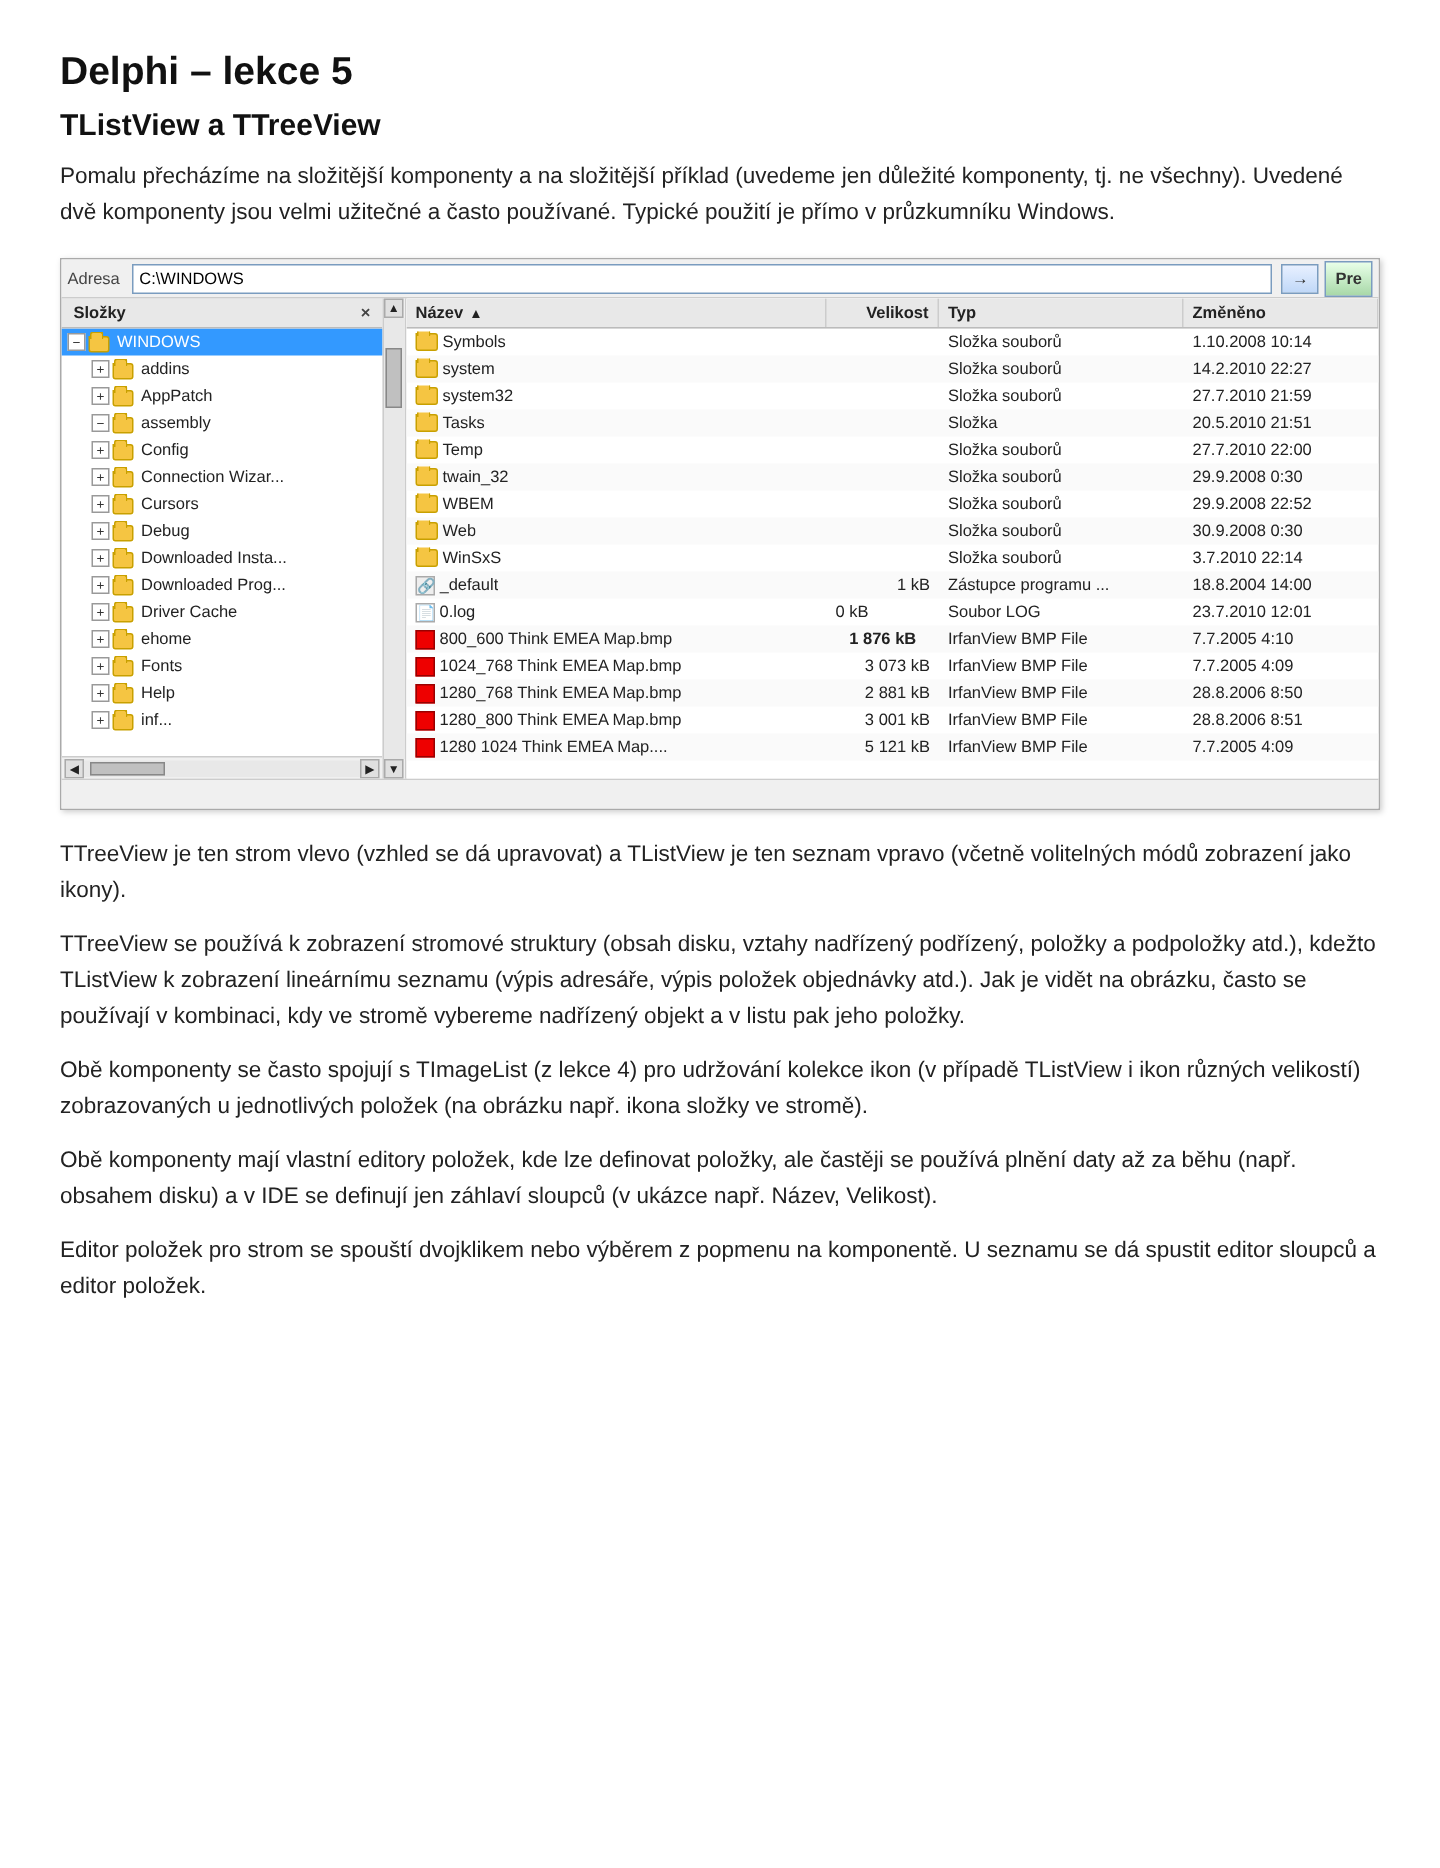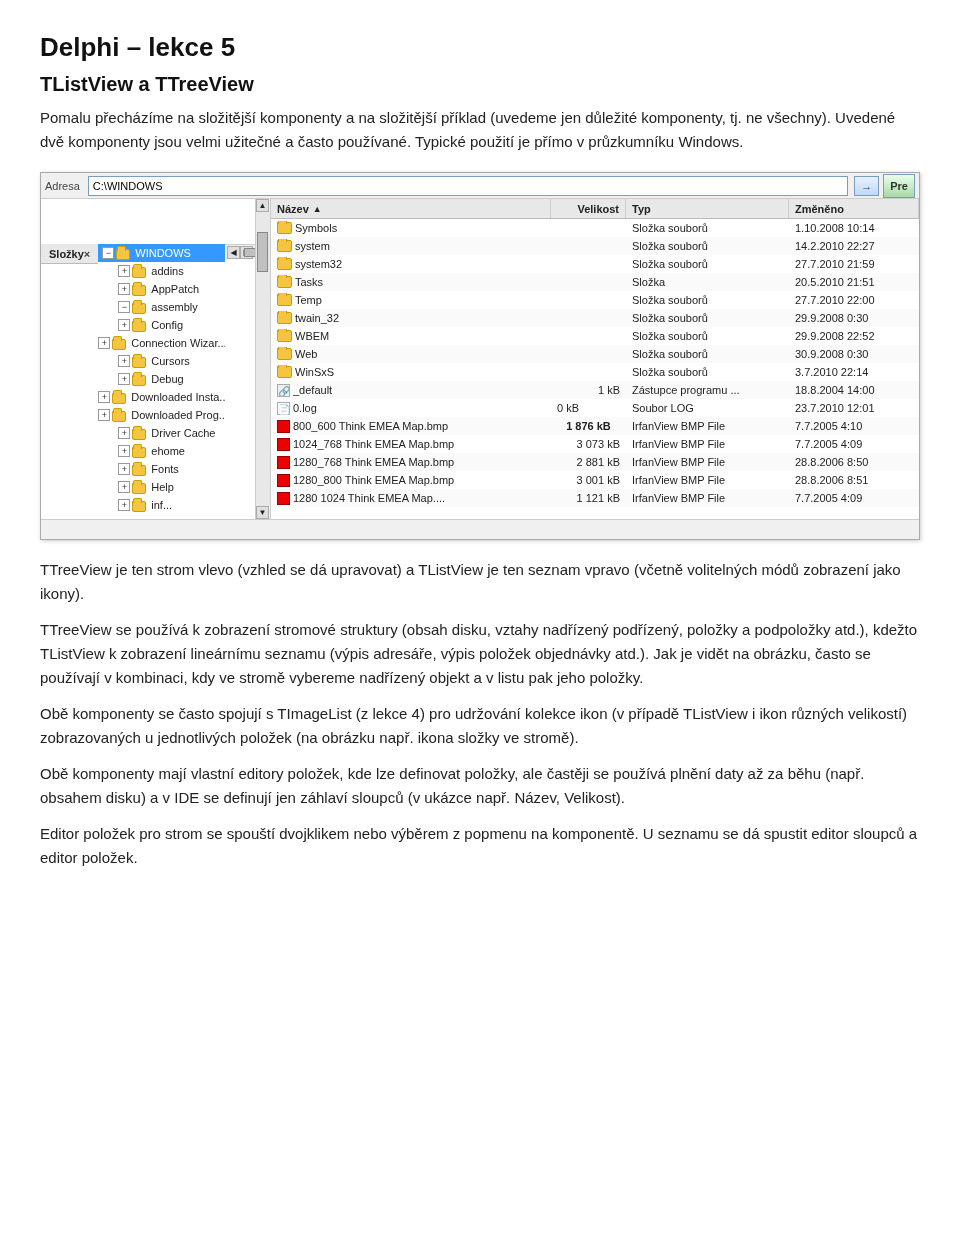--- a/index.html
+++ b/index.html
@@ -323,21 +323,21 @@
   <div class="explorer-addressbar">
     <span class="addr-label">Adresa</span>
     <input class="addr-field" type="text" value="C:\WINDOWS" readonly="" style="">
     <button class="addr-go-btn">→</button>
     <button class="addr-pre-btn">Pre</button>
   </div>
 
   <div class="explorer-body">
 
     <div style="display:flex; width:230px; flex-shrink:0; border-right:1px solid #ccc;">
-      <div style="flex:1; display:flex; flex-direction:row; overflow:hidden;margin-top:45px;">
+      <div style="flex:1; display:flex; flex-direction:column; overflow:hidden;">
         <div class="tree-col-header">
           <span>Složky</span>
           <span class="tree-col-header-x">×</span>
         </div>
         <div style="flex:1; overflow:hidden; position:relative;">
           <div id="tree-items-container" style="overflow:hidden; height:100%;">
           <div class="tree-item tree-item-selected">
                 <span class="indent" style="width: 4px; display: inline-block;"></span>
                 <span class="expand-icon">−</span>
                 <span class="folder-icon">
@@ -628,21 +628,21 @@
             </div>
             <div class="list-cell lc-size" style="text-align: right;">3 001 kB</div>
             <div class="list-cell lc-type">IrfanView BMP File</div>
             <div class="list-cell lc-date">28.8.2006 8:51</div>
           </div>
           <div class="list-row">
             <div class="list-cell lc-name">
               <span class="file-icon-bmp"></span>
               <span style="overflow: hidden; text-overflow: ellipsis; white-space: nowrap;">1280  1024 Think EMEA Map....</span>
             </div>
-            <div class="list-cell lc-size" style="text-align: right;">1 121 kB</div>
+            <div class="list-cell lc-size" style="text-align: right;">5 121 kB</div>
             <div class="list-cell lc-type">IrfanView BMP File</div>
             <div class="list-cell lc-date">7.7.2005 4:09</div>
           </div>
         </div>
     </div>
   </div>
 
   <div class="explorer-statusbar">
   </div>
 </div>

